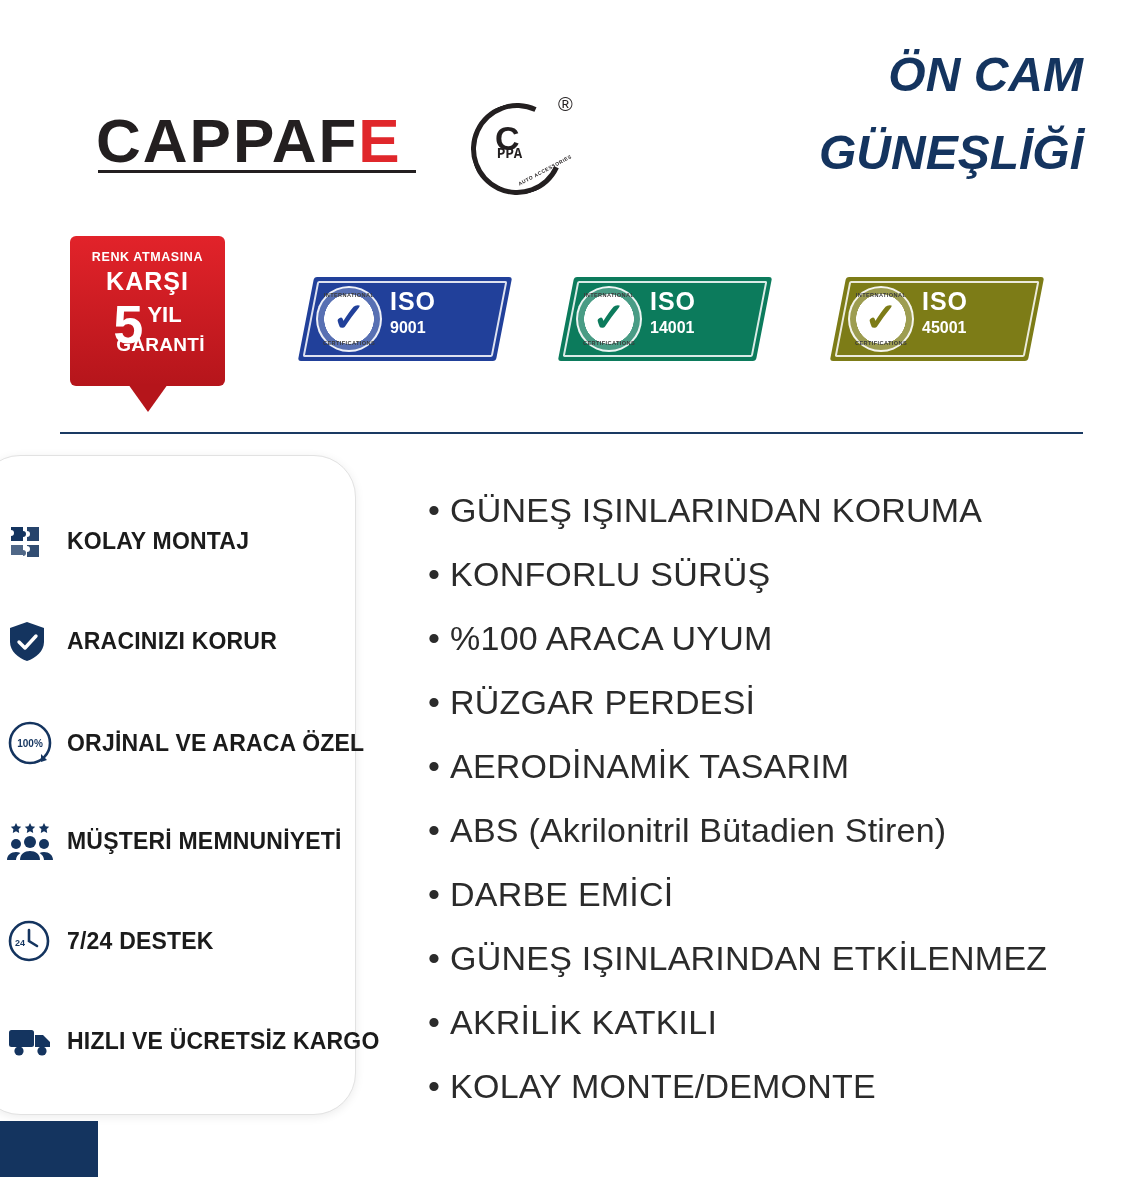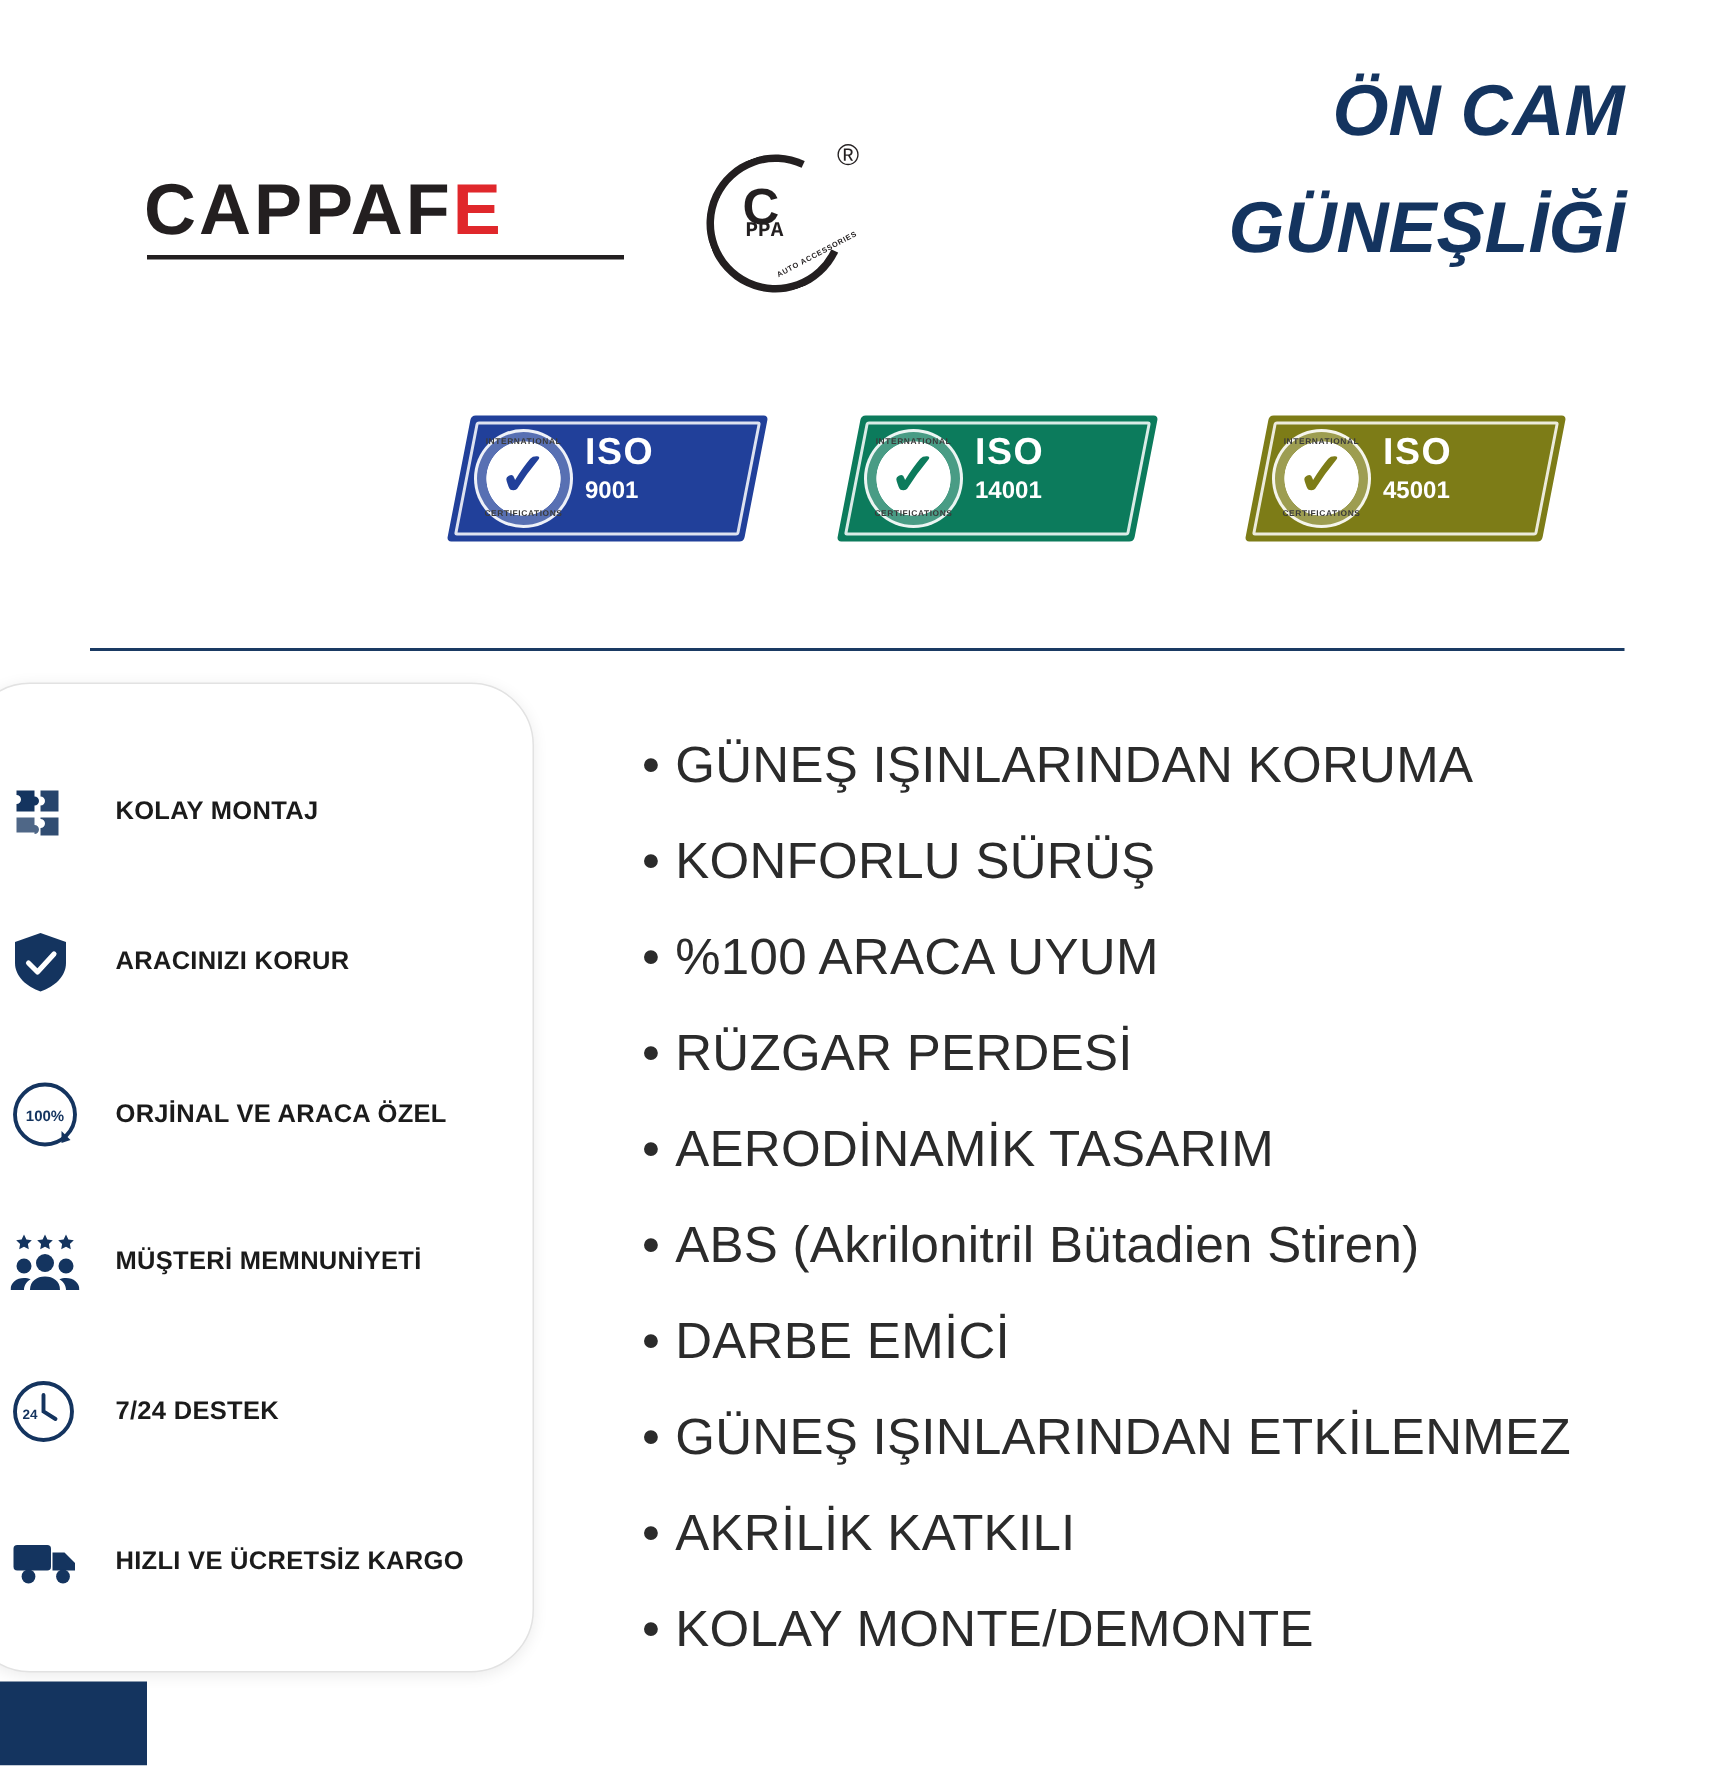--- a/index.html
+++ b/index.html
@@ -11,21 +11,21 @@
   }
   .page { position: relative; width: 1143px; height: 1177px; background:#fff; }
 
   
   .brand-logo {
     position: absolute; left: 96px; top: 110px;
     width: 360px; height: 62px;
   }
   .brand-wordmark {
     font-family: "Liberation Sans", sans-serif;
-    font-size: 48px; font-weight: 700; letter-spacing: 2px;
+    font-size: 62px; font-weight: 700; letter-spacing: 2px;
     color: #231f20; line-height: 62px; white-space: nowrap;
   }
   .brand-wordmark .accent { color: #e0272b; }
   .brand-underline {
     position:absolute; left:2px; top:60px; width:318px; height:3px; background:#231f20;
   }
 
   .circle-logo {
     position:absolute; left:463px; top:95px; width:115px; height:115px;
   }
@@ -141,22 +141,22 @@
   }
   .feature {
     position:absolute; left:28px; width:330px; height:66px;
     display:flex; align-items:center;
   }
   .feature .ico {
     width:60px; height:60px; display:flex; align-items:center; justify-content:flex-start;
     color:#14345f; flex:0 0 60px;
   }
   .feature .lbl {
-    font-size:17px; font-weight:800; color:#1b1b1b; letter-spacing:.2px;
-    margin-left:10px; white-space:nowrap;
+    font-size:23px; font-weight:800; color:#1b1b1b; letter-spacing:.2px;
+    white-space:nowrap;
   }
   #feature-0 { top:52px; }
   #feature-1 { top:152px; }
   #feature-2 { top:254px; }
   #feature-3 { top:352px; }
   #feature-4 { top:452px; }
   #feature-5 { top:552px; }
 
   
   .bullets {
@@ -191,20 +191,29 @@
     <div class="ring"></div>
     <div class="inner-c">C</div>
     <div class="inner-sub">PPA</div>
     <div class="inner-tiny">AUTO ACCESSORIES</div>
     <div class="reg">®</div>
   </div>
 
   <div class="headline" style="white-space:pre-line;">ÖN CAM
 GÜNEŞLİĞİ</div>
 
+  <div class="badge">
+    <div class="l1">RENK ATMASINA</div>
+    <div class="l2">KARŞI</div>
+    <div class="row">
+      <div class="big">5</div>
+      <div class="yil">YIL</div>
+    </div>
+    <div class="gar">GARANTİ</div>
+  </div>
 
   <div class="iso" id="iso-9001">
     <div class="plate">
         <div class="plate-inner"></div>
       </div>
     <div class="seal">
       <div class="arc-top">INTERNATIONAL</div>
       <div class="tick">✓</div>
       <div class="arc-bot">CERTIFICATIONS</div>
     </div>

